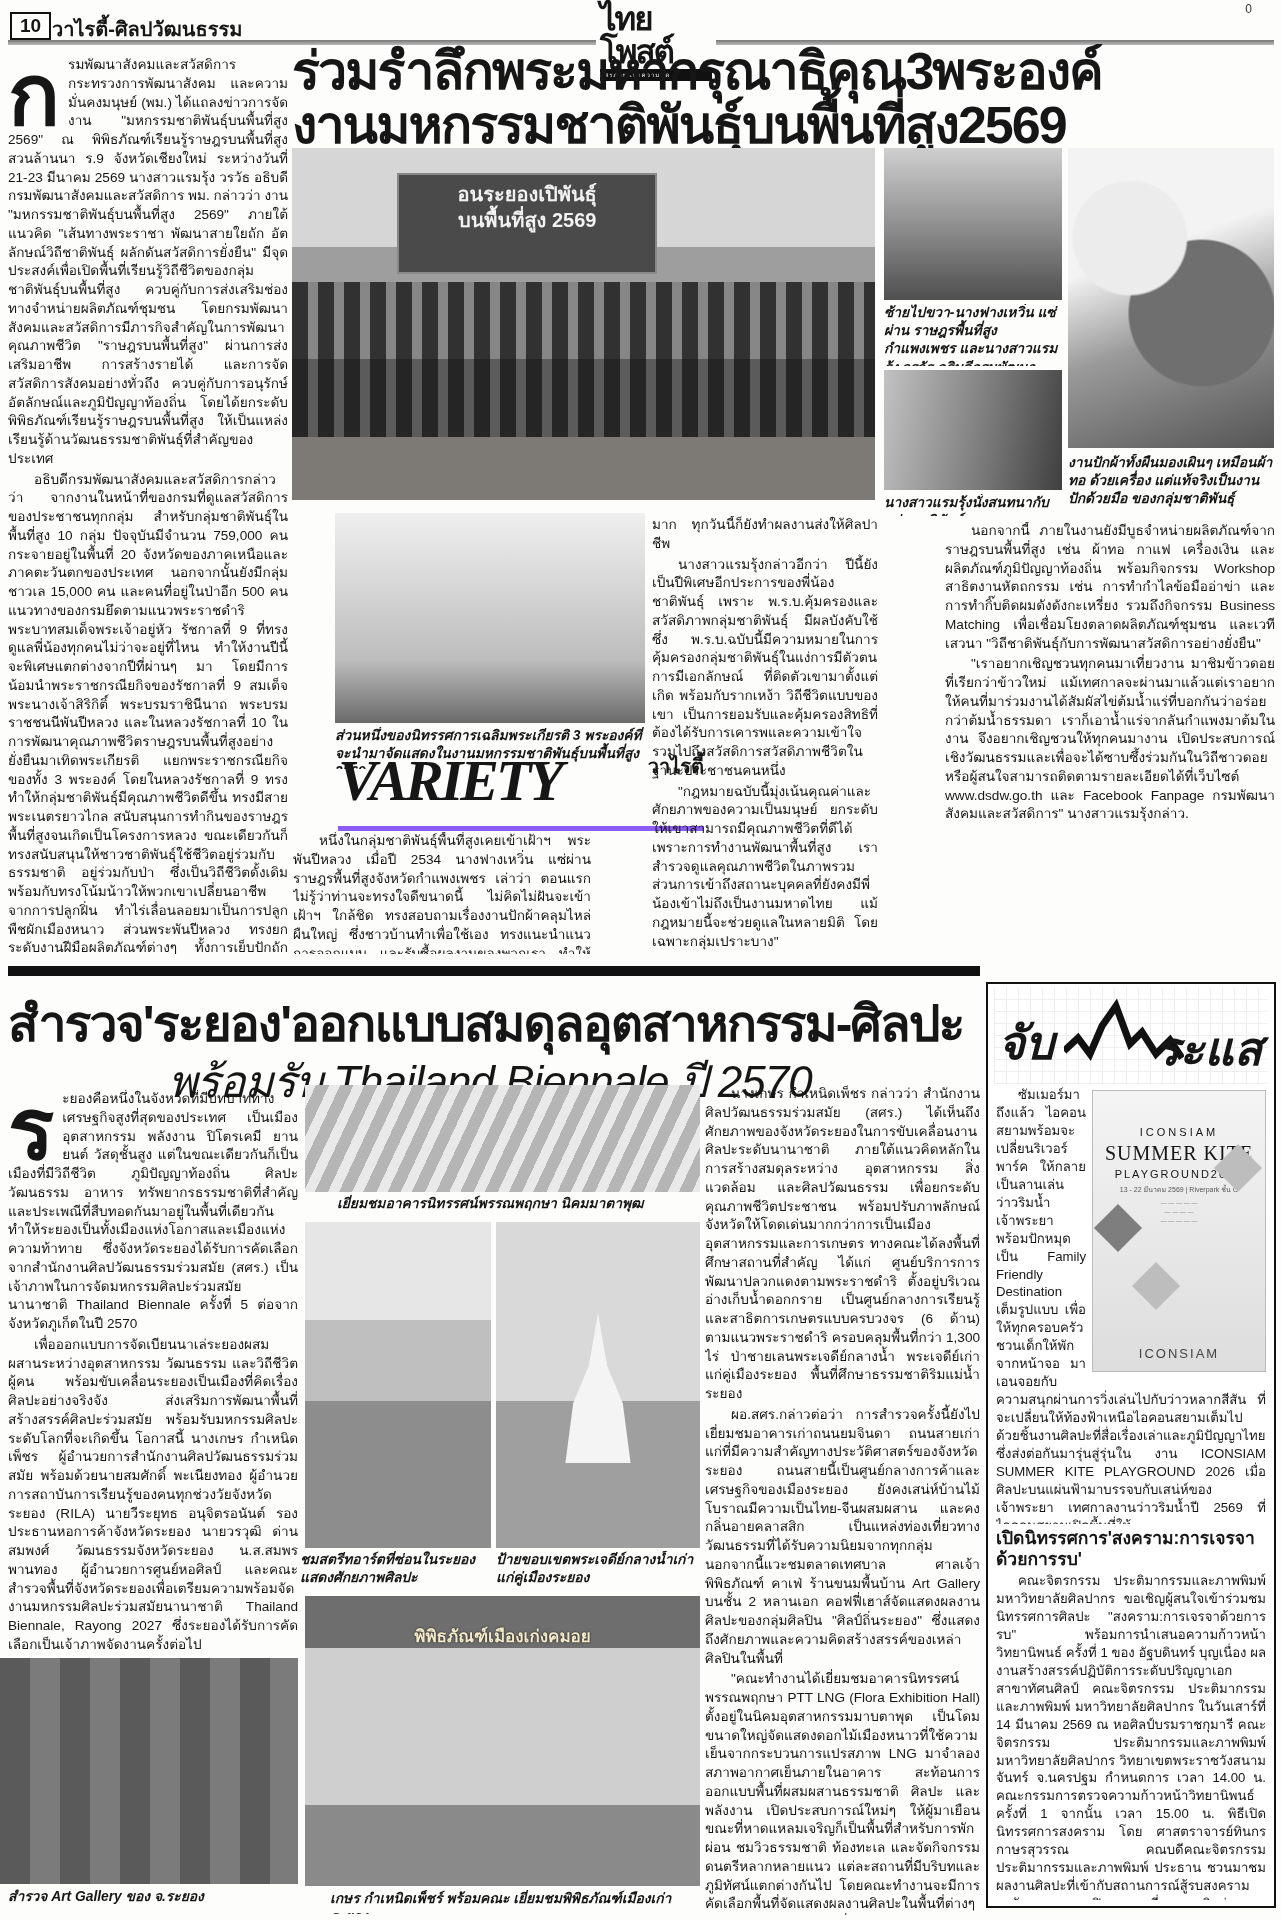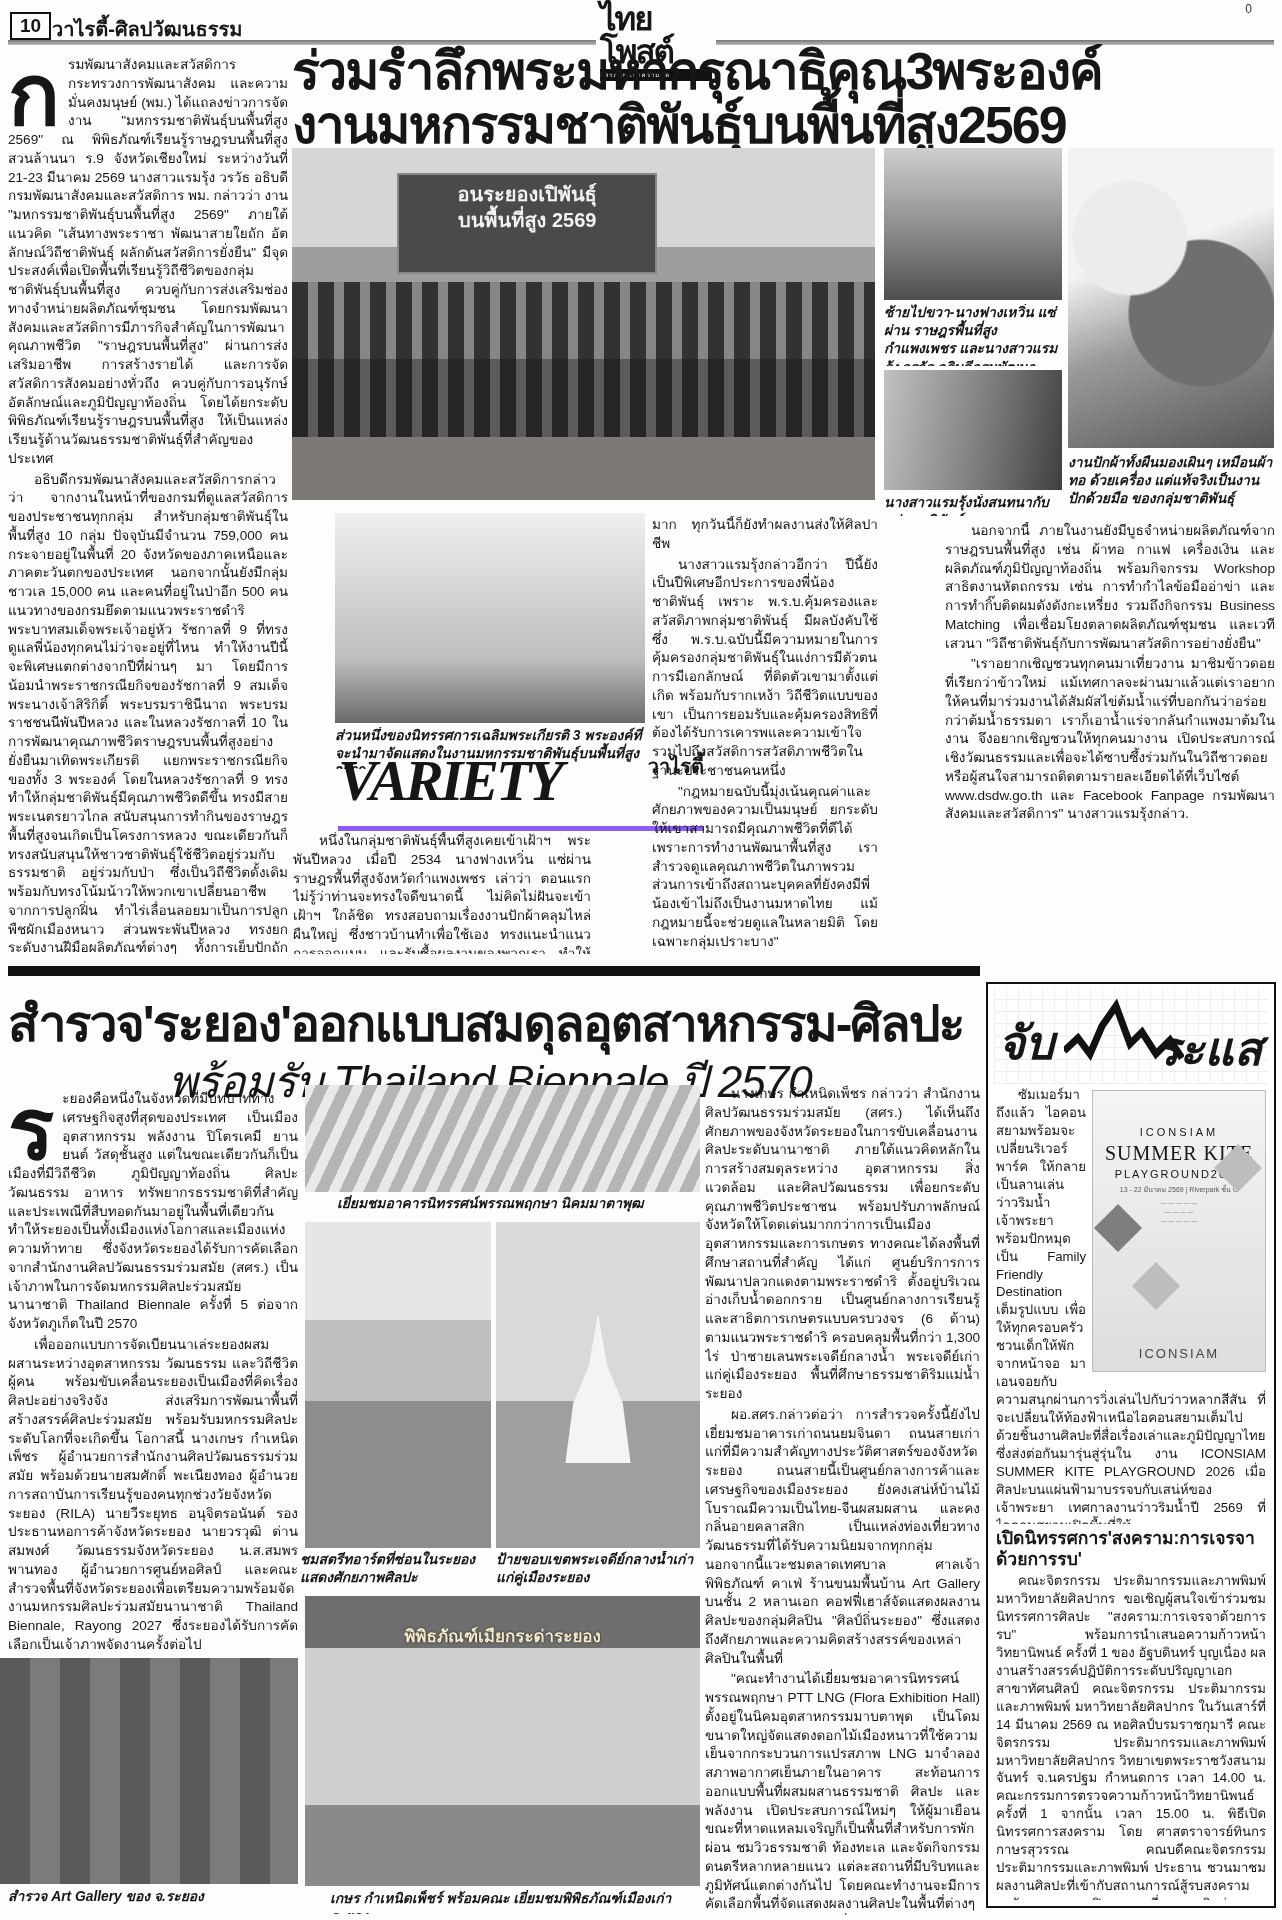--- a/index.html
+++ b/index.html
@@ -165,21 +165,21 @@
 
   <div class="photo ph-street" style="left:305px;top:1222px;width:186px;height:326px;"></div>
   <div class="abs caption" style="left:300px;top:1551px;width:190px;height:40px;">ชมสตรีทอาร์ตที่ซ่อนในระยอง แสดงศักยภาพศิลปะ</div>
 
   <div class="photo ph-pagoda" style="left:496px;top:1222px;width:204px;height:326px;">
     <div class="chedi"></div>
   </div>
   <div class="abs caption" style="left:496px;top:1551px;width:204px;height:40px;">ป้ายขอบเขตพระเจดีย์กลางน้ำเก่าแก่คู่เมืองระยอง</div>
 
   <div class="photo ph-museum" style="left:305px;top:1596px;width:395px;height:290px;">
-    <div class="sign">พิพิธภัณฑ์เมืยกระด่าระยอง</div>
+    <div class="sign">พิพิธภัณฑ์เมืองเก่งคมอย</div>
   </div>
   <div class="abs caption" style="left:330px;top:1890px;width:370px;height:24px;">เกษร กำเหนิดเพ็ชร์ พร้อมคณะ เยี่ยมชมพิพิธภัณฑ์เมืองเก่าระยอง</div>
 
   <div class="photo ph-gallery" style="left:0px;top:1658px;width:298px;height:226px;"></div>
   <div class="abs caption" style="left:8px;top:1888px;width:290px;height:24px;">สำรวจ Art Gallery ของ จ.ระยอง</div>
 
   <div class="abs col" style="left:705px;top:1085px;width:275px;height:830px;">
     <p>นางเกษร กำเหนิดเพ็ชร กล่าวว่า สำนักงานศิลปวัฒนธรรมร่วมสมัย (สศร.) ได้เห็นถึงศักยภาพของจังหวัดระยองในการขับเคลื่อนงานศิลปะระดับนานาชาติ ภายใต้แนวคิดหลักในการสร้างสมดุลระหว่าง อุตสาหกรรม สิ่งแวดล้อม และศิลปวัฒนธรรม เพื่อยกระดับคุณภาพชีวิตประชาชน พร้อมปรับภาพลักษณ์จังหวัดให้โดดเด่นมากกว่าการเป็นเมืองอุตสาหกรรมและการเกษตร ทางคณะได้ลงพื้นที่ศึกษาสถานที่สำคัญ ได้แก่ ศูนย์บริการการพัฒนาปลวกแดงตามพระราชดำริ ตั้งอยู่บริเวณอ่างเก็บน้ำดอกกราย เป็นศูนย์กลางการเรียนรู้และสาธิตการเกษตรแบบครบวงจร (6 ด้าน) ตามแนวพระราชดำริ ครอบคลุมพื้นที่กว่า 1,300 ไร่ ป่าชายเลนพระเจดีย์กลางน้ำ พระเจดีย์เก่าแก่คู่เมืองระยอง พื้นที่ศึกษาธรรมชาติริมแม่น้ำระยอง</p>
     <p>ผอ.สศร.กล่าวต่อว่า การสำรวจครั้งนี้ยังไปเยี่ยมชมอาคารเก่าถนนยมจินดา ถนนสายเก่าแก่ที่มีความสำคัญทางประวัติศาสตร์ของจังหวัดระยอง ถนนสายนี้เป็นศูนย์กลางการค้าและเศรษฐกิจของเมืองระยอง ยังคงเสน่ห์บ้านไม้โบราณมีความเป็นไทย-จีนผสมผสาน และคงกลิ่นอายคลาสสิก เป็นแหล่งท่องเที่ยวทางวัฒนธรรมที่ได้รับความนิยมจากทุกกลุ่ม นอกจากนี้แวะชมตลาดเทศบาล ศาลเจ้า พิพิธภัณฑ์ คาเฟ่ ร้านขนมพื้นบ้าน Art Gallery บนชั้น 2 หลานเอก คอฟฟี่เฮาส์จัดแสดงผลงานศิลปะของกลุ่มศิลปิน "ศิลป์ถิ่นระยอง" ซึ่งแสดงถึงศักยภาพและความคิดสร้างสรรค์ของเหล่าศิลปินในพื้นที่</p>
     <p>"คณะทำงานได้เยี่ยมชมอาคารนิทรรศน์พรรณพฤกษา PTT LNG (Flora Exhibition Hall) ตั้งอยู่ในนิคมอุตสาหกรรมมาบตาพุด เป็นโดมขนาดใหญ่จัดแสดงดอกไม้เมืองหนาวที่ใช้ความเย็นจากกระบวนการแปรสภาพ LNG มาจำลองสภาพอากาศเย็นภายในอาคาร สะท้อนการออกแบบพื้นที่ผสมผสานธรรมชาติ ศิลปะ และพลังงาน เปิดประสบการณ์ใหม่ๆ ให้ผู้มาเยือน ขณะที่หาดแหลมเจริญก็เป็นพื้นที่สำหรับการพักผ่อน ชมวิวธรรมชาติ ท้องทะเล และจัดกิจกรรมดนตรีหลากหลายแนว แต่ละสถานที่มีบริบทและภูมิทัศน์แตกต่างกันไป โดยคณะทำงานจะมีการคัดเลือกพื้นที่จัดแสดงผลงานศิลปะในพื้นที่ต่างๆ ของจังหวัดระยอง เพื่อนำเสนอศักยภาพด้านศิลปะและวัฒนธรรมของจังหวัดระยองออกสู่สายตานานาชาติ สร้างรายได้ทางเศรษฐกิจบนทุนทางวัฒนธรรม สร้างมิติใหม่ให้กับเมือง พร้อมทั้งวางรากฐานการพัฒนาอย่างสมดุลในระยะยาว" นางเกษรกล่าว.</p>

